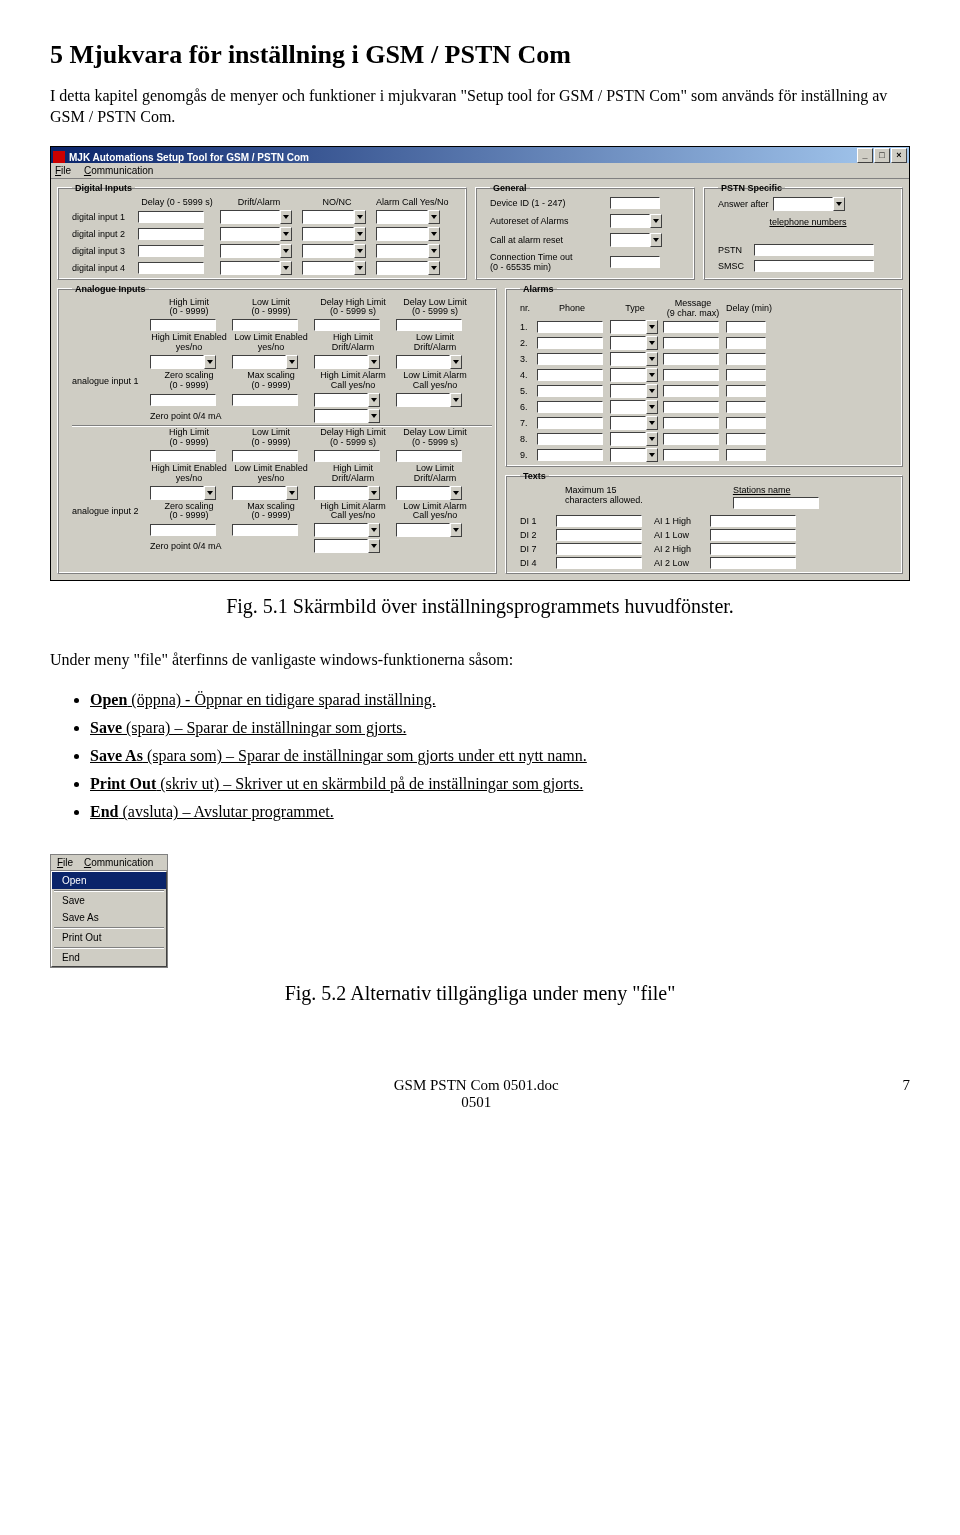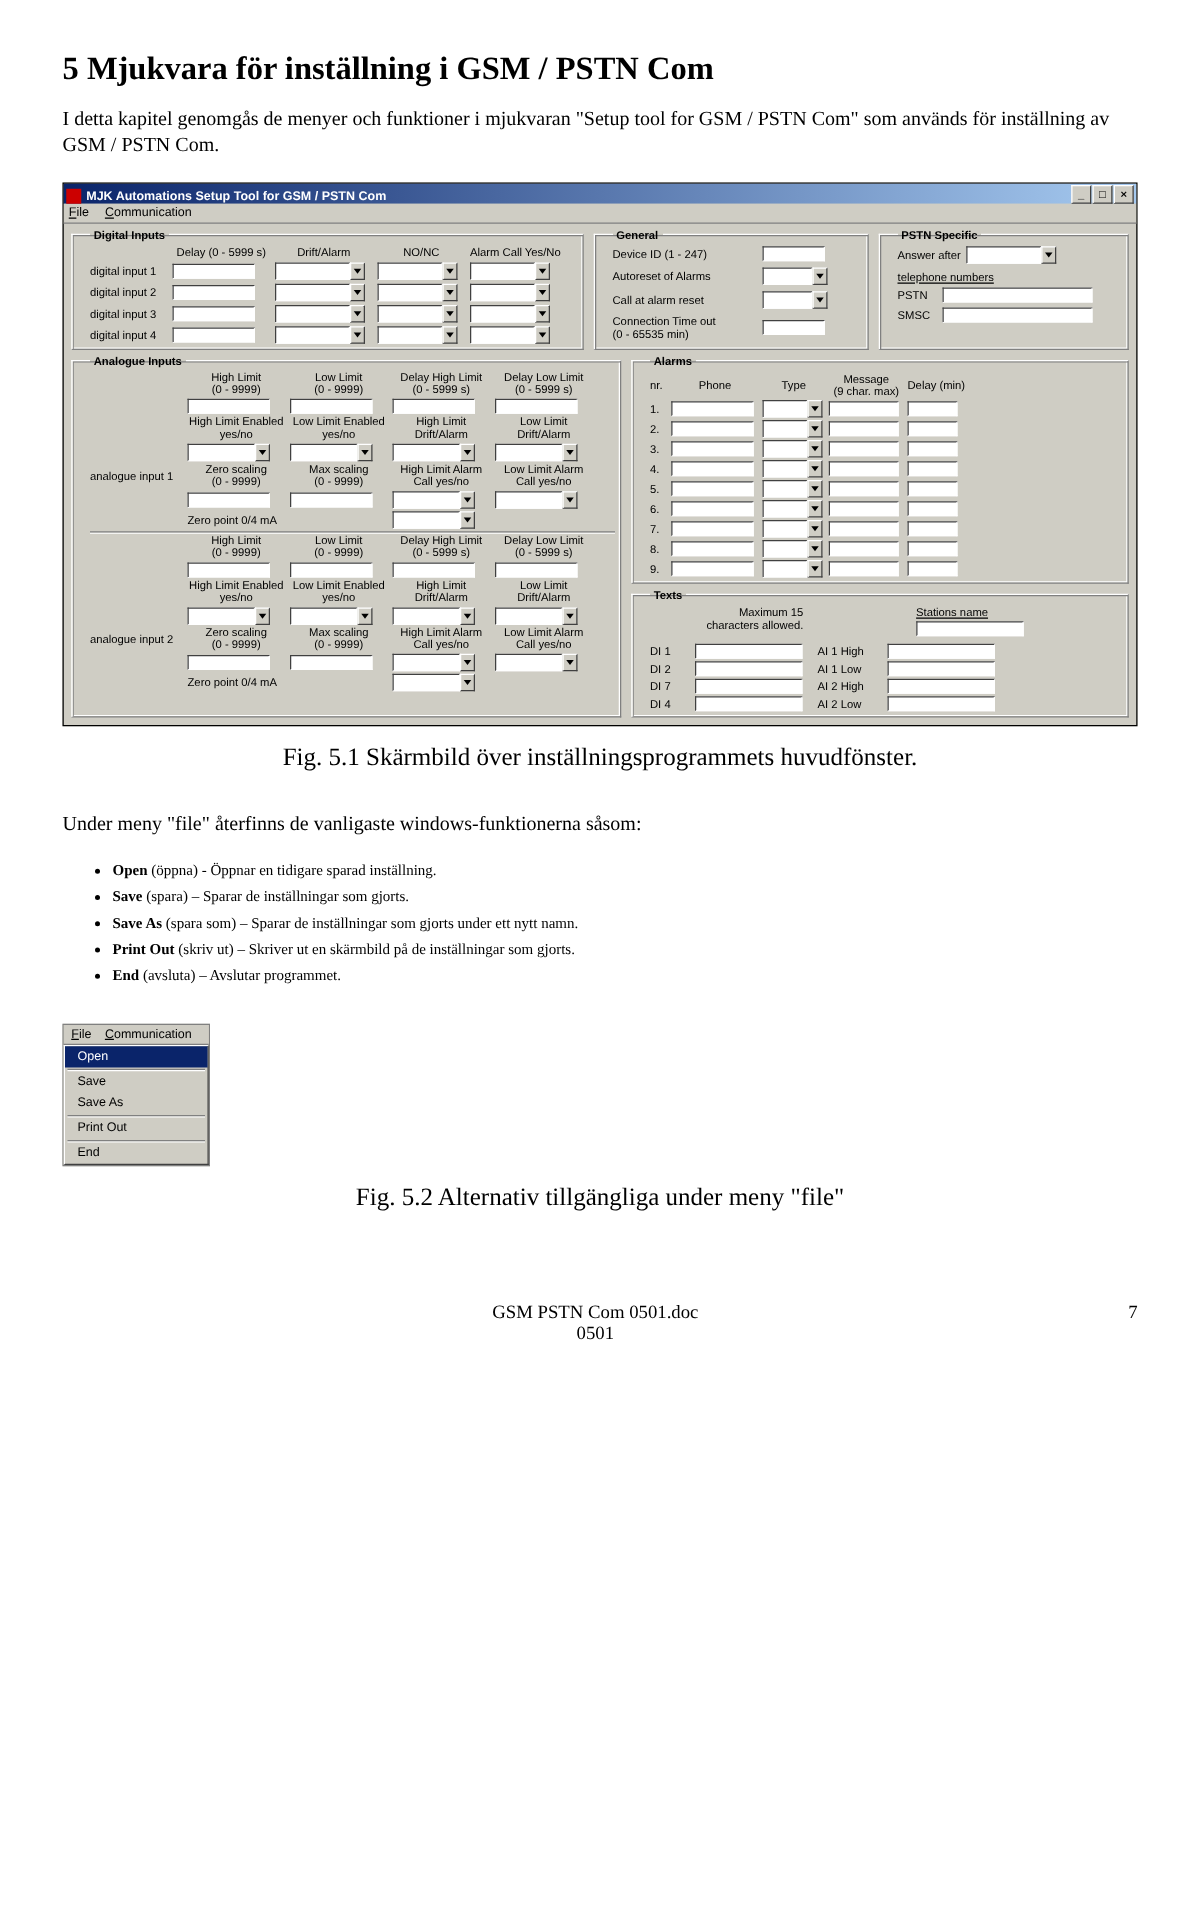--- a/index.html
+++ b/index.html
@@ -31,21 +31,22 @@
     font-size: 16px;
     line-height: 1.3;
   }
   ul.bullets {
     margin: 12px 0 28px 40px;
     padding: 0;
     line-height: 1.75;
   }
   ul.bullets li {
     margin: 0;
-    font-size: 12px;
+    font-size: 16px;
+    text-decoration: underline;
   }
   ul.bullets li b {
     font-weight: bold;
   }
   
   .win {
     font-family: Tahoma, Arial, sans-serif;
     font-size: 9px;
     color: #000;
     border: 1px solid #000;
@@ -344,21 +345,21 @@
       <fieldset style="flex:1">
         <legend>PSTN Specific</legend>
         <div class="pstn-grid">
           <div style="display:flex;align-items:center;gap:4px;margin-bottom:6px">
             <span class="lbl">Answer after</span>
             <span class="combo">
                 <span class="fld" style="width:60px"></span>
                 <span class="arrow"></span>
               </span>
           </div>
-          <div style="text-align:left;margin-bottom:3px"><span style="text-decoration:underline">telephone numbers</span></div>
+          <div style="text-align:center;margin-bottom:17px"><span style="text-decoration:underline">telephone numbers</span></div>
           <div style="display:flex;align-items:center;gap:4px;margin-bottom:4px">
             <span class="lbl" style="width:32px">PSTN</span>
             <span class="fld" style="width:120px"></span>
           </div>
           <div style="display:flex;align-items:center;gap:4px">
             <span class="lbl" style="width:32px">SMSC</span>
             <span class="fld" style="width:120px"></span>
           </div>
         </div>
       </fieldset>
@@ -592,21 +593,21 @@
                 <span class="arrow"></span>
               </span>
               <span class="fld" style="width:56px"></span>
               <span class="fld" style="width:40px"></span>
           </div>
         </fieldset>
 
         <fieldset>
           <legend>Texts</legend>
           <div style="display:flex;justify-content:space-around;margin-bottom:4px">
-            <span style="white-space:pre-line;text-align:right">Maximum 15
+            <span style="white-space:pre-line;text-align:left">Maximum 15
 characters allowed.</span>
             <span style="flex:0 0 120px;">
               <span style="text-decoration:underline">Stations name</span><br>
               <span class="fld" style="width:86px;margin-top:2px"></span>
             </span>
           </div>
           <div class="texts-grid">
             <span>DI 1</span>
               <span class="fld" style="width:86px"></span>
             <span>AI 1 High</span>

